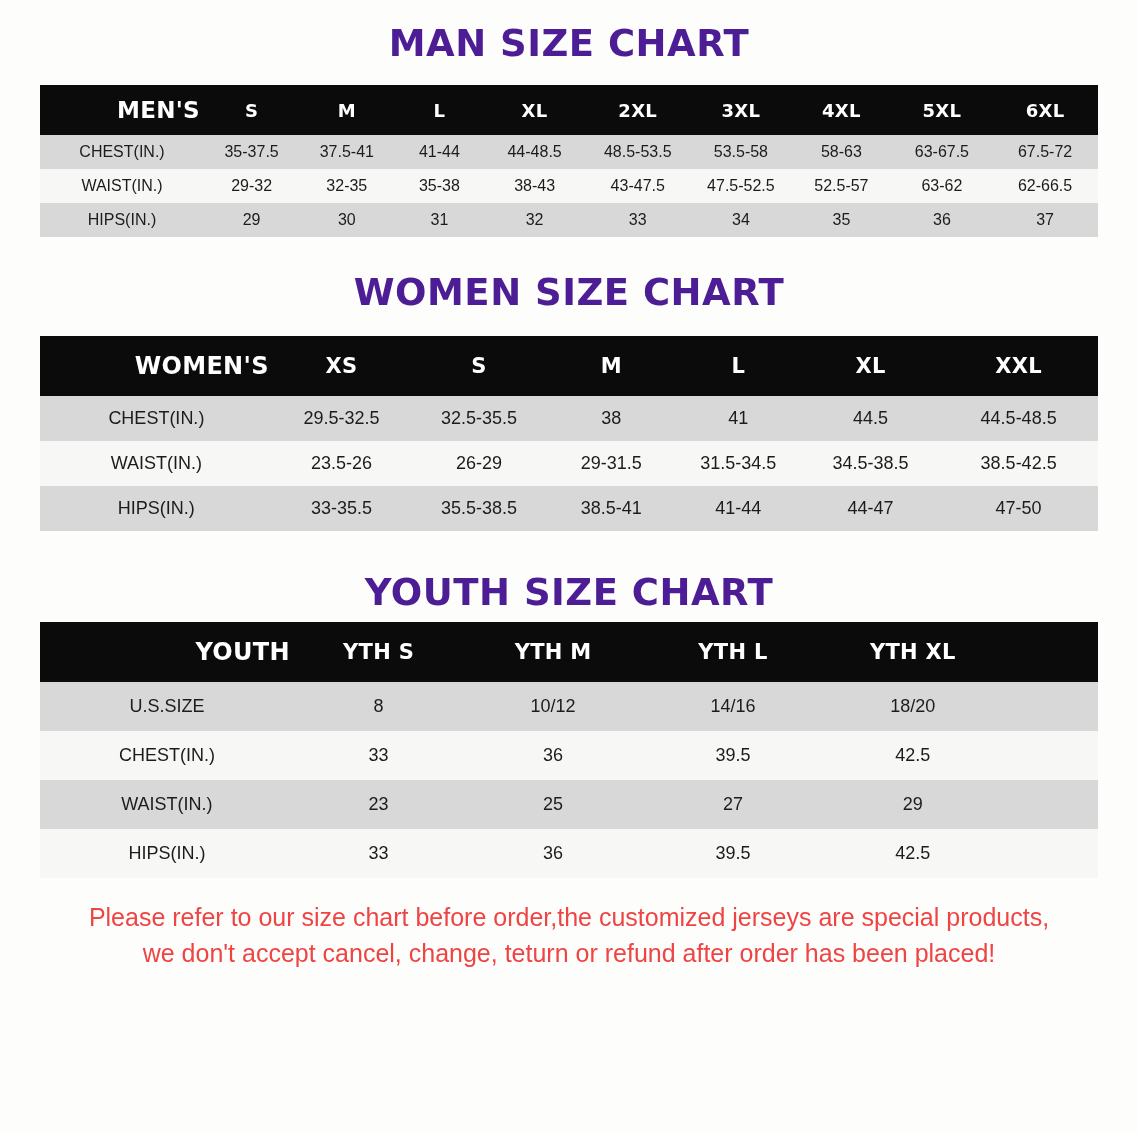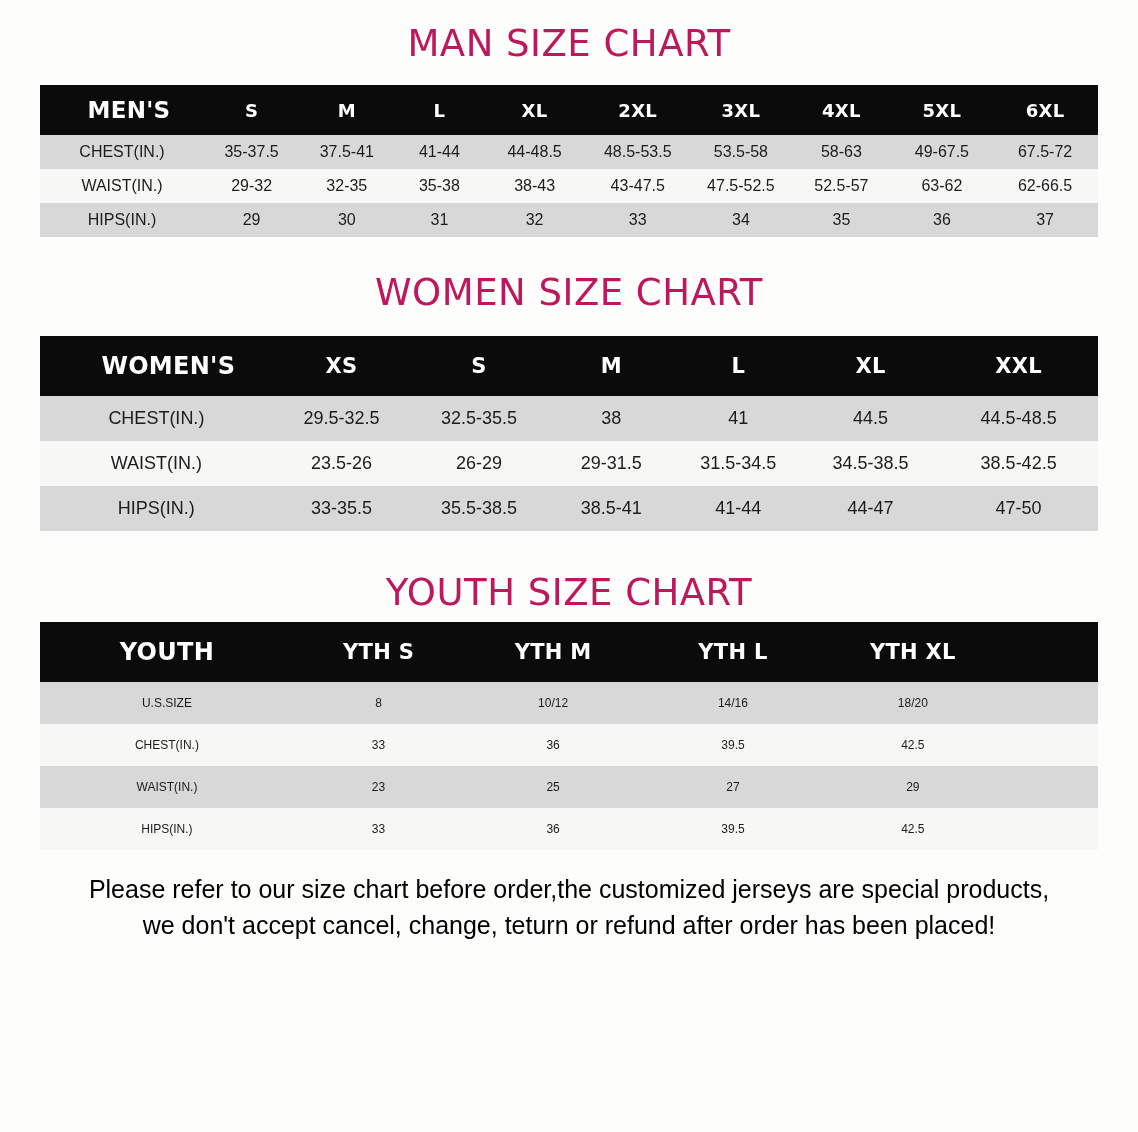--- a/index.html
+++ b/index.html
@@ -35,24 +35,24 @@
     font-size: 68px;
     letter-spacing: 2px;
     color: #0d0d0d;
     line-height: 1;
     transform: scaleX(1.02);
   }
   
   .section-title {
     text-align: center;
     font-family: "DejaVu Sans", sans-serif;
-    font-weight: 400;
+    font-weight: 700;
     font-size: 37px;
     letter-spacing: 0.5px;
-    color: #be185d;
+    color: #4c1d95;
   }
   #man-title { margin: 22px 0 20px; }
   #women-title { margin: 34px 0 22px; }
   #youth-title { margin: 40px 0 8px; }
 
   
   .table-wrap {
     margin: 0 40px;
   }
   table {
@@ -64,21 +64,21 @@
     background: #0b0b0b;
     color: #fff;
     font-family: "DejaVu Sans", sans-serif;
     font-weight: 700;
     font-size: 19px;
     padding: 12px 4px;
     text-align: center;
     letter-spacing: 0.3px;
   }
   thead th.first {
-    text-align: center;
+    text-align: right;
     padding-left: 18px;
     font-size: 22px;
     margin-top: 20px;
   }
   tbody td {
     font-size: 17px;
     color: #1c1c1c;
     text-align: center;
     padding: 9px 2px;
     font-family: "Liberation Sans", sans-serif;
@@ -95,26 +95,26 @@
   #men-table tbody td { font-size: 16px; padding: 8px 1px; }
 
   
   #women-table thead th { font-size: 21px; padding: 16px 4px; }
   #women-table thead th.first { font-size: 24px; padding-left: 28px; }
   #women-table tbody td { font-size: 18px; padding: 12px 2px; }
 
   
   #youth-table thead th { font-size: 21px; padding: 16px 4px; }
   #youth-table thead th.first { font-size: 24px; }
-  #youth-table tbody td { font-size: 12px; padding: 14px 0; text-align: center; }
+  #youth-table tbody td { font-size: 18px; padding: 14px 0; text-align: center; }
 
   
   .note {
     margin: 22px 34px 0 34px;
-    color: #000000;
+    color: #ef4444;
     font-family: "Liberation Sans", sans-serif;
     font-size: 25px;
     line-height: 1.42;
     text-align: center;
   }
   .note-line { display: block; }
 </style>
 </head>
 <body>
 
@@ -153,21 +153,21 @@
       <tbody>
         <tr class="shade">
           <td class="first">CHEST(IN.)</td>
           <td>35-37.5</td>
           <td>37.5-41</td>
           <td>41-44</td>
           <td>44-48.5</td>
           <td>48.5-53.5</td>
           <td>53.5-58</td>
           <td>58-63</td>
-          <td>49-67.5</td>
+          <td>63-67.5</td>
           <td>67.5-72</td>
         </tr>
         <tr class="plain">
           <td class="first">WAIST(IN.)</td>
           <td>29-32</td>
           <td>32-35</td>
           <td>35-38</td>
           <td>38-43</td>
           <td>43-47.5</td>
           <td>47.5-52.5</td>

